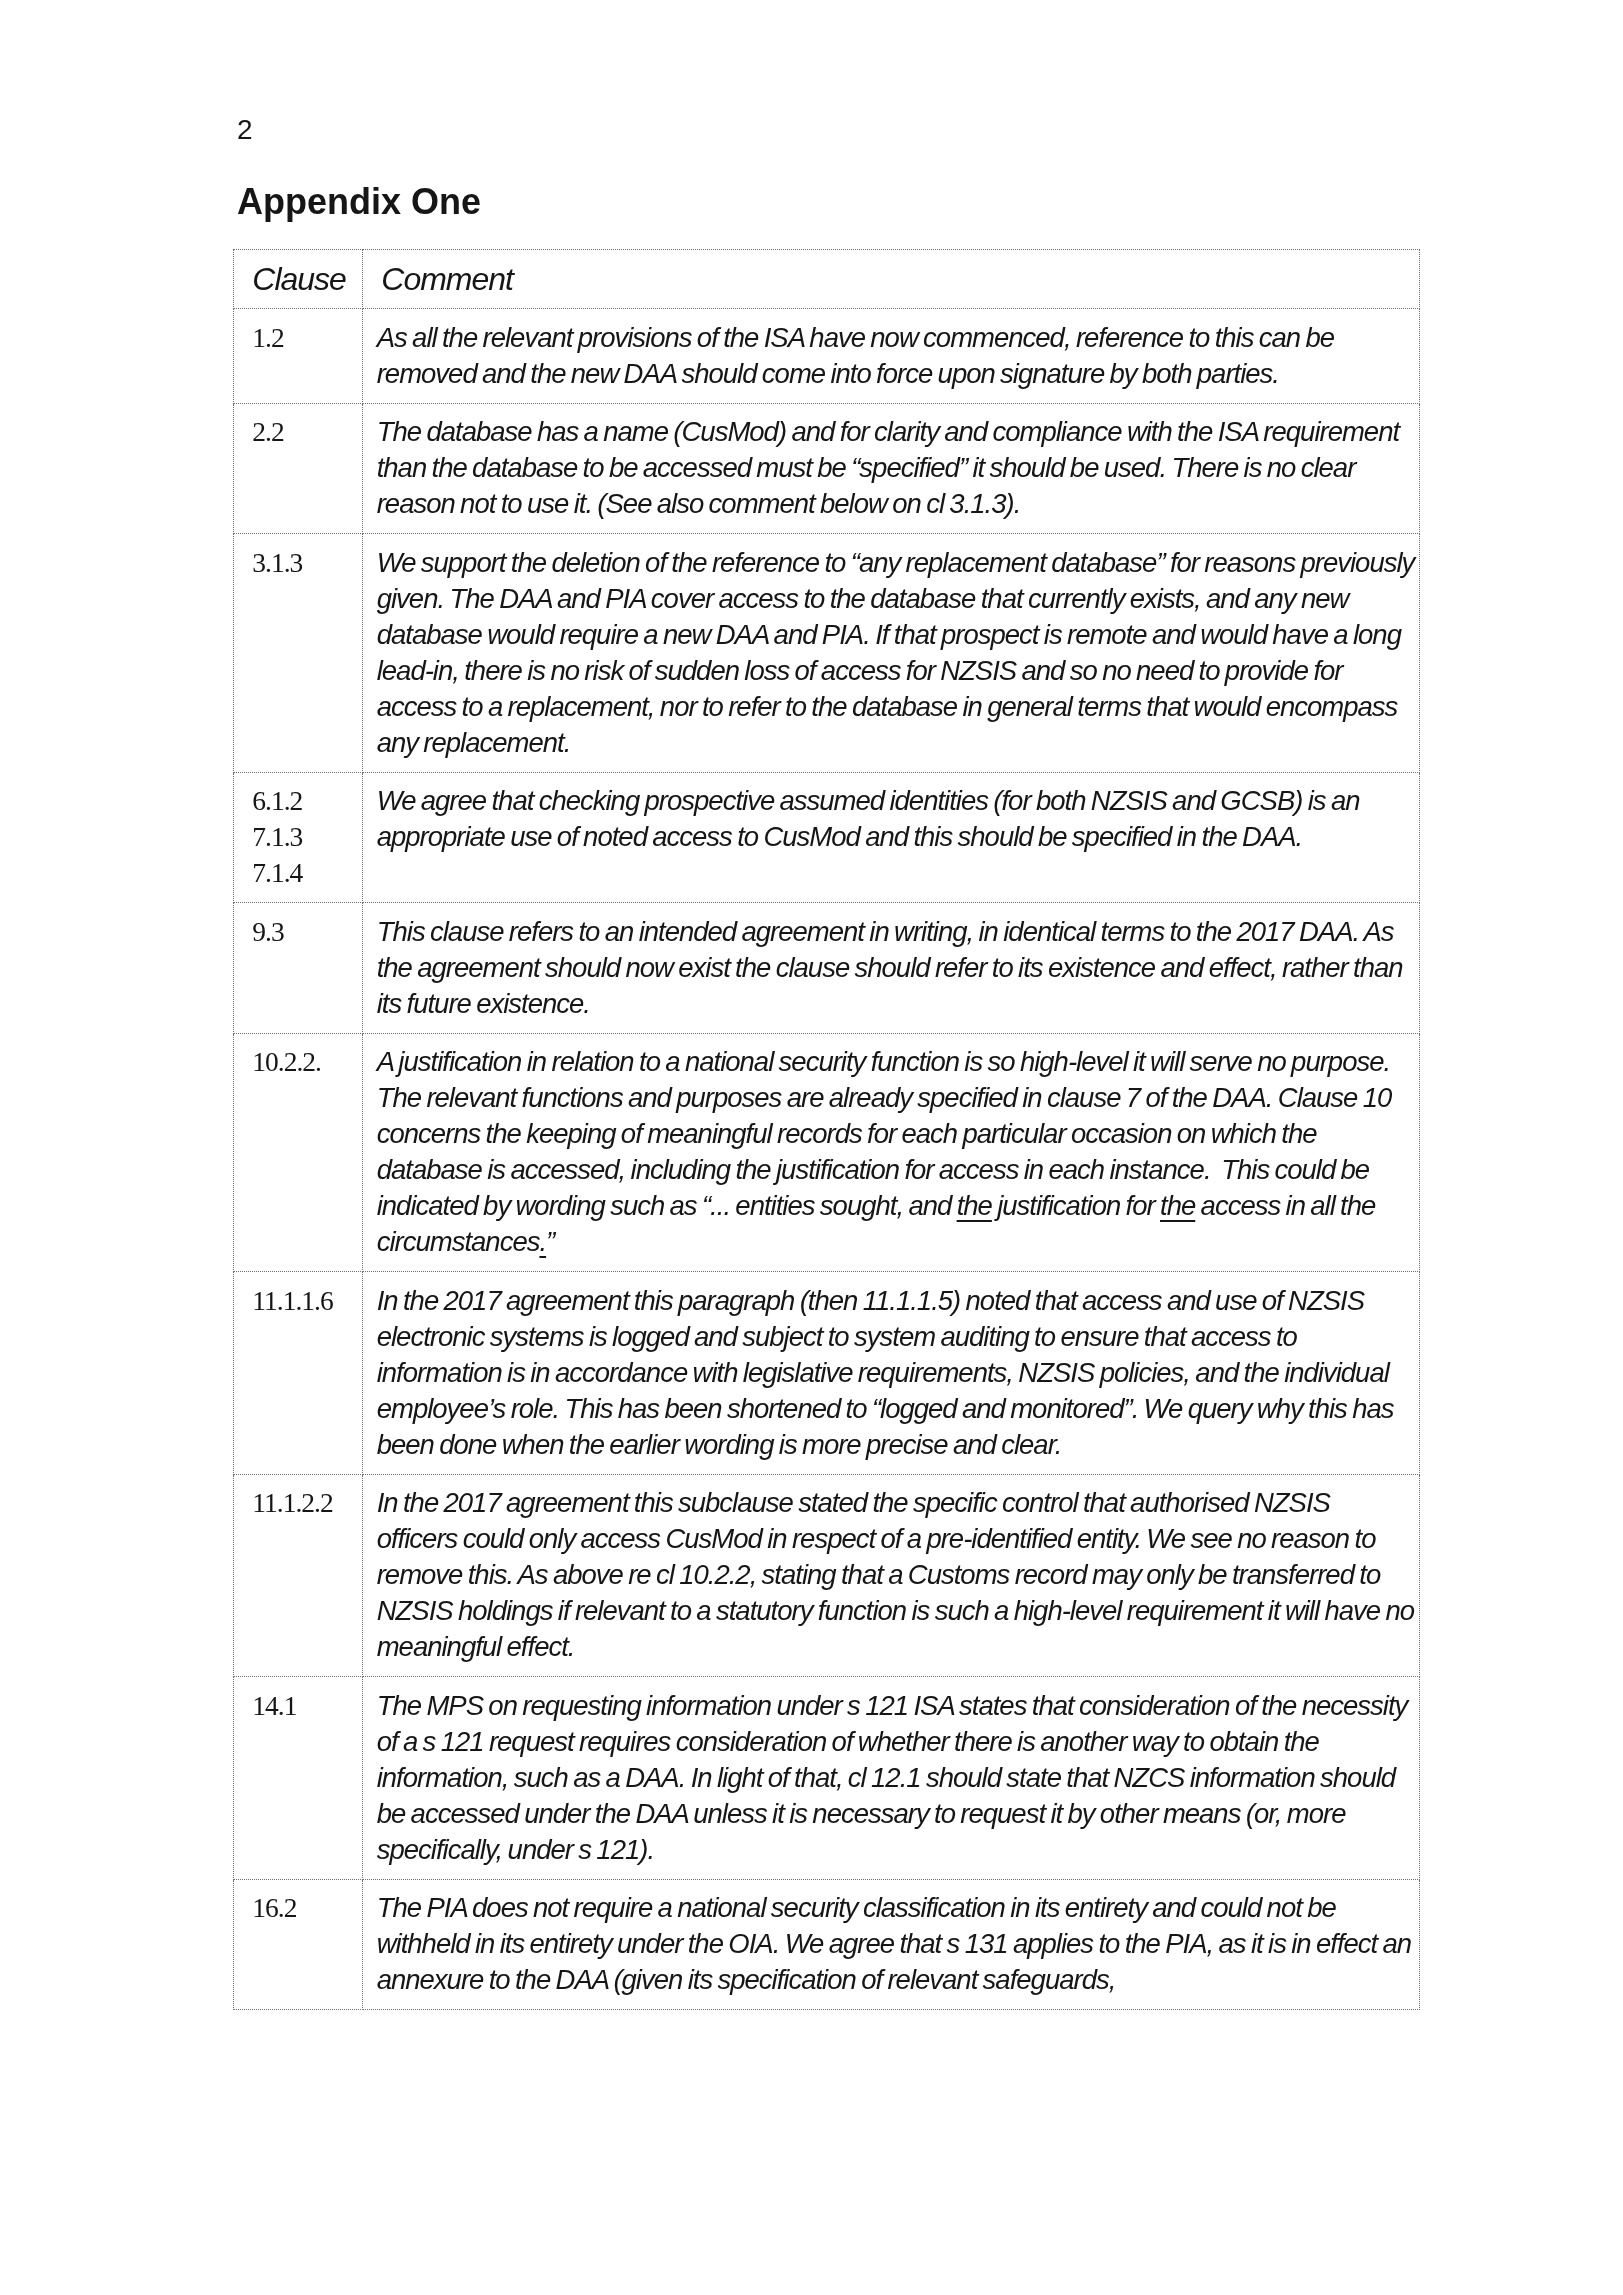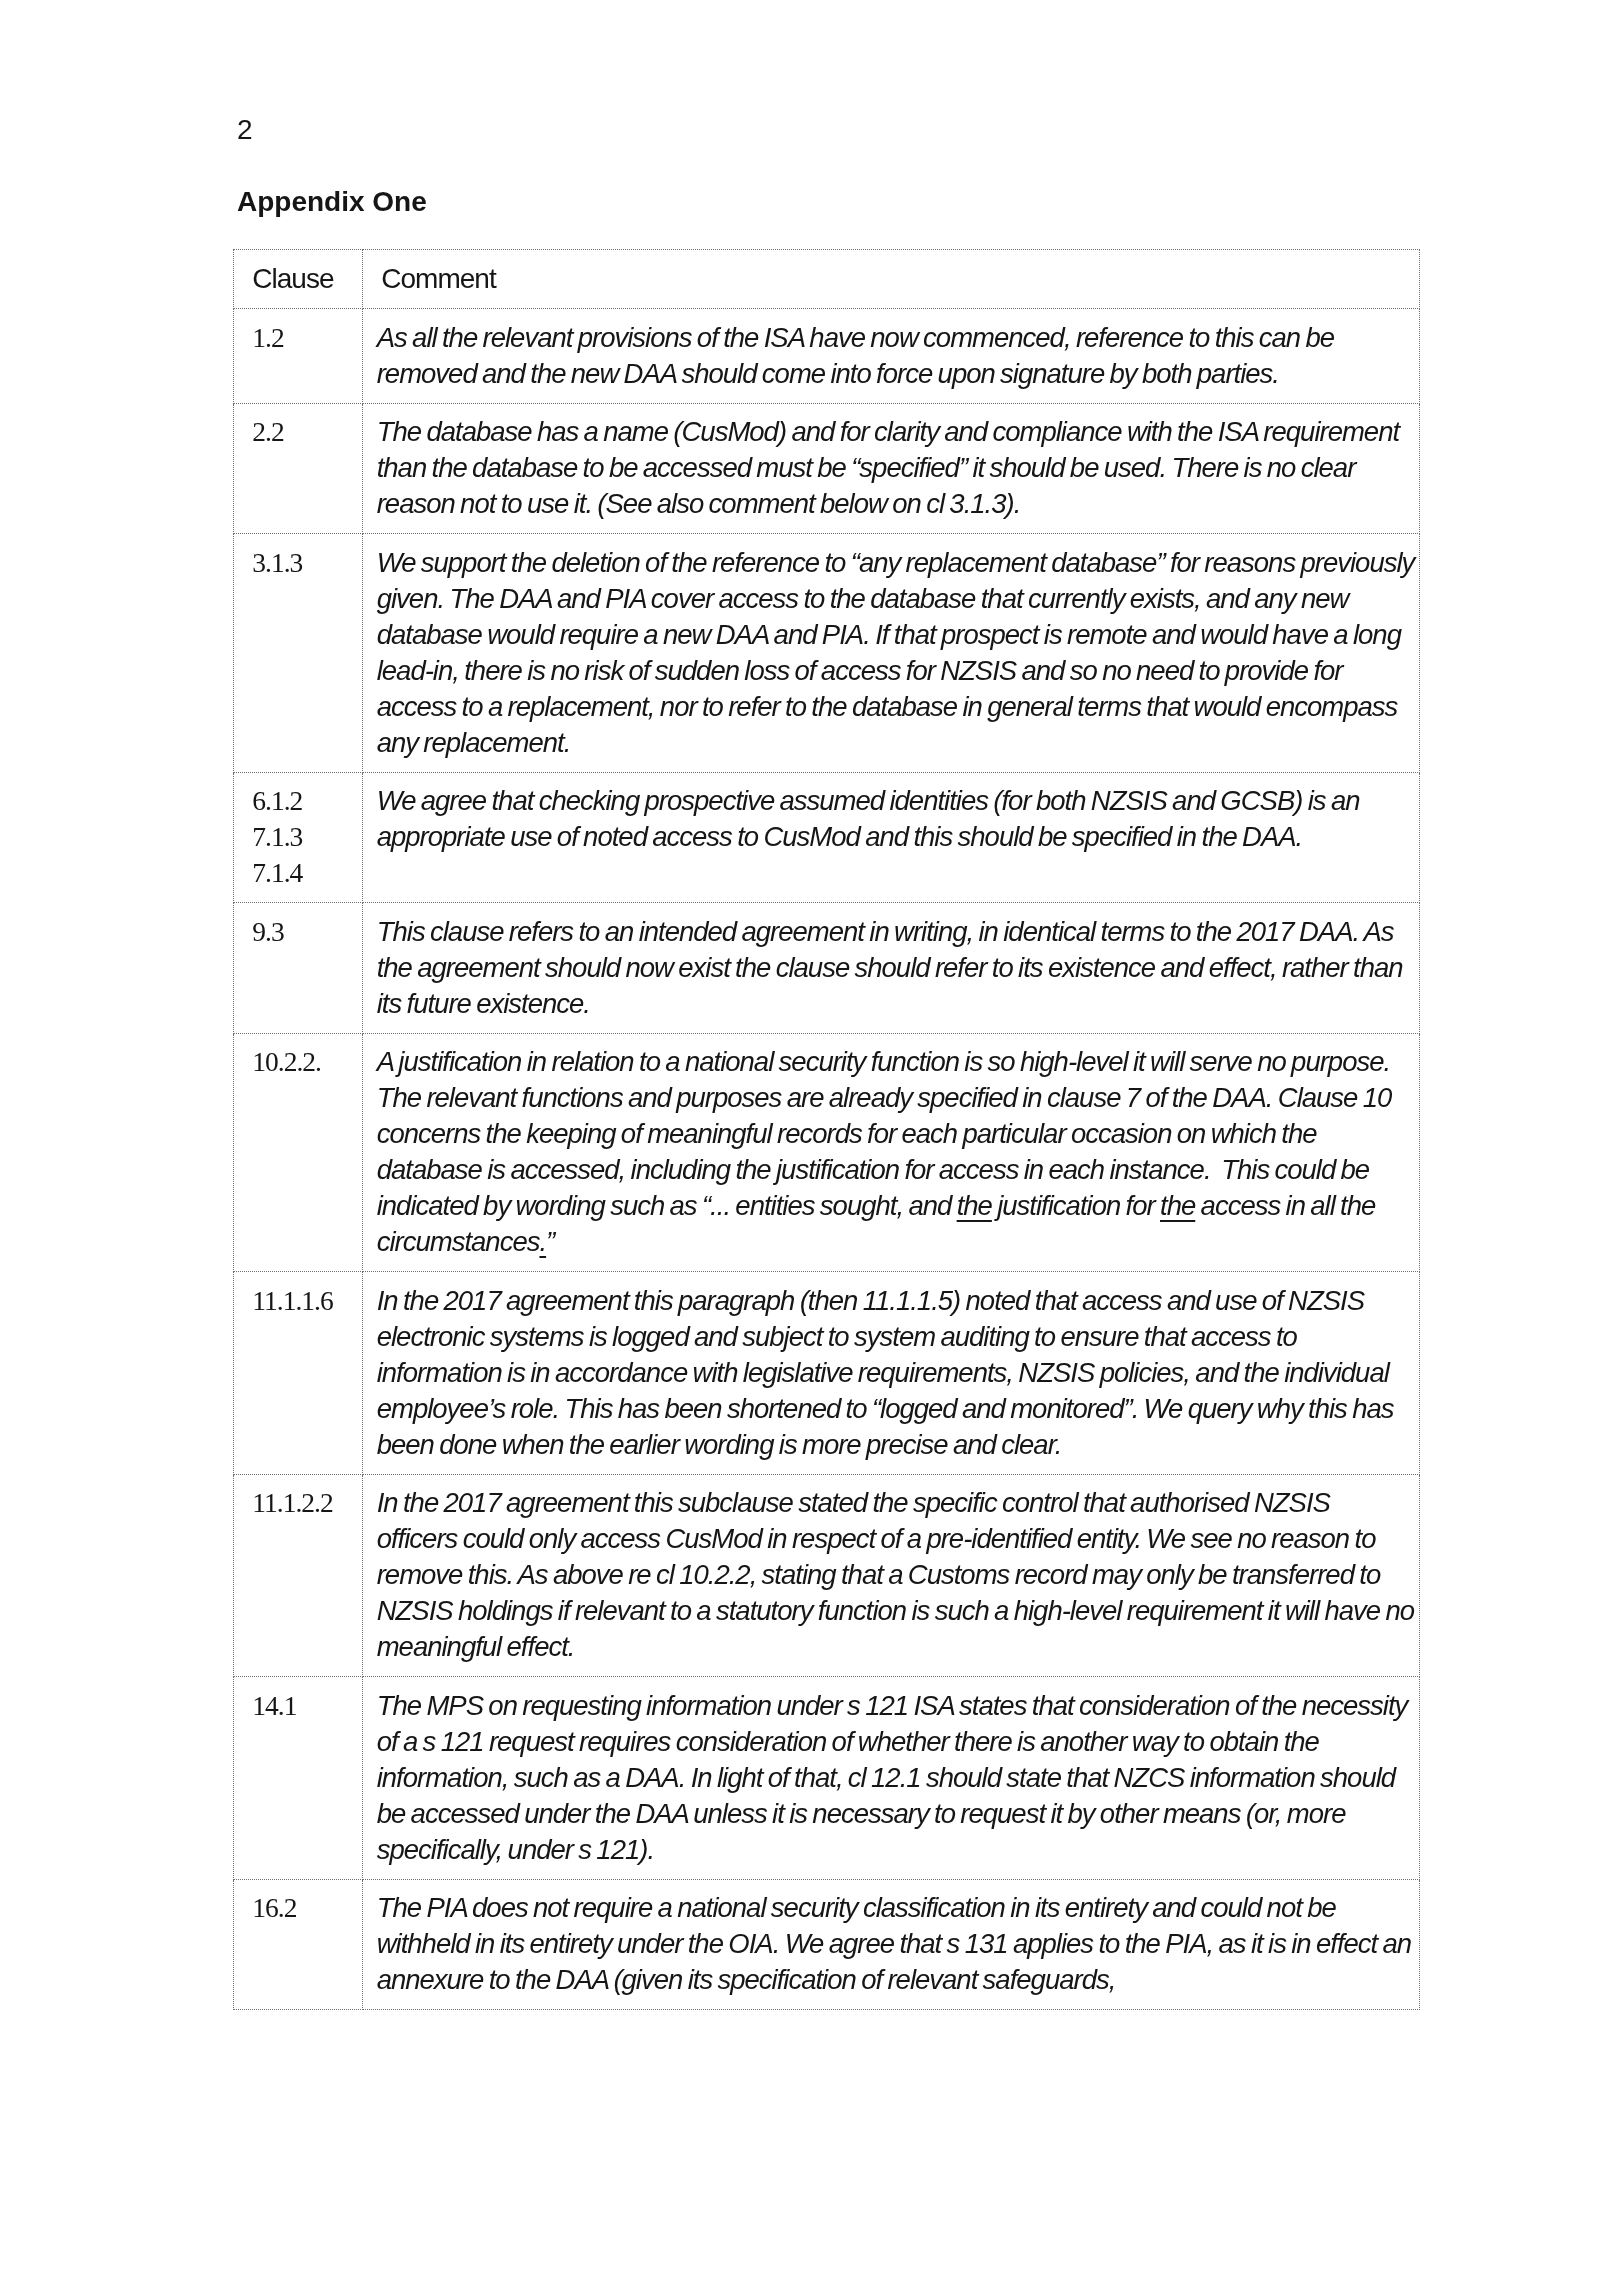--- a/index.html
+++ b/index.html
@@ -16,21 +16,21 @@
     position:absolute;
     left:237px;
     top:112px;
     font-size:28px;
     line-height:36px;
   }
   .heading {
     position:absolute;
     left:237px;
     top:184px;
-    font-size:28px;
+    font-size:36px;
     line-height:36px;
     font-weight:bold;
     margin:0;
   }
   table.comments {
     position:absolute;
     left:233px;
     top:249px;
     width:1186px;
     border-collapse:collapse;
@@ -41,23 +41,24 @@
   th, td {
     border:1.3px dotted #6e6e6e;
     vertical-align:top;
     font-size:27.5px;
     line-height:36px;
     letter-spacing:-1px;
     word-spacing:-1.3px;
     text-align:left;
   }
   th {
+    font-style:italic;
     font-weight:normal;
     padding:10.5px 6.5px 11.8px 18.3px;
-    font-size:28px;
+    font-size:32px;
   }
   td.clause-cell  { padding:10.5px 2.6px 11px 18.3px; }
   td.comment-cell { padding:10.5px 3.9px 11px 13.7px;font-style:italic; }
   .clause-line { white-space:nowrap;font-family:Liberation Serif, serif; }
   .u {
     text-decoration:underline;
     text-decoration-thickness:2px;
     text-underline-offset:4.6px;
   }
 </style>

